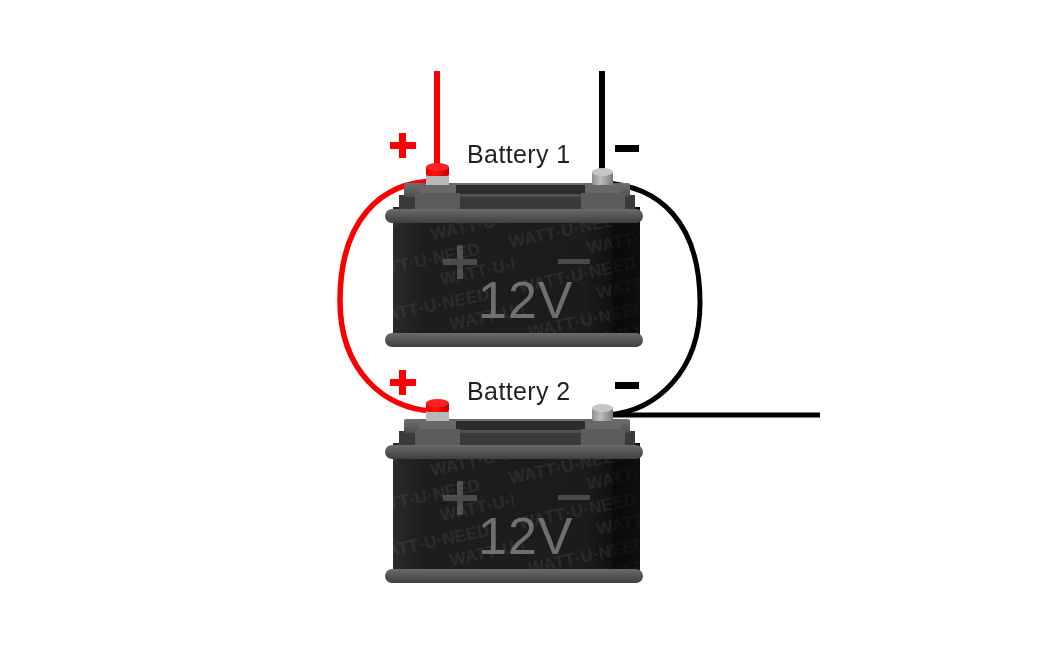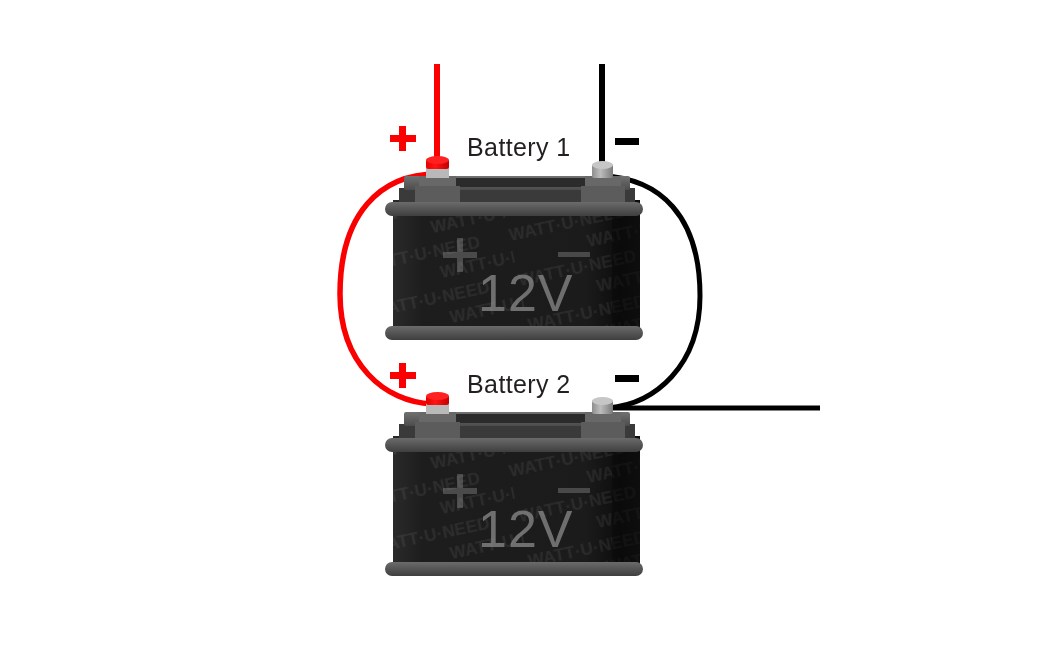--- a/index.html
+++ b/index.html
@@ -9,21 +9,21 @@
   }
   body {
     width: 1054px;
     height: 652px;
     position: relative;
     overflow: hidden;
     font-family: "Liberation Sans", sans-serif;
   }
   #diagram-root {
     position: absolute;
-    left: 0; top: 4px;
+    left: 0; top: 11px;
     width: 1054px;
     height: 463px;
   }
   svg.diagram {
     display: block;
     width: 1054px;
     height: 652px;
   }
   .label-text {
     font-family: "Liberation Sans", sans-serif;

